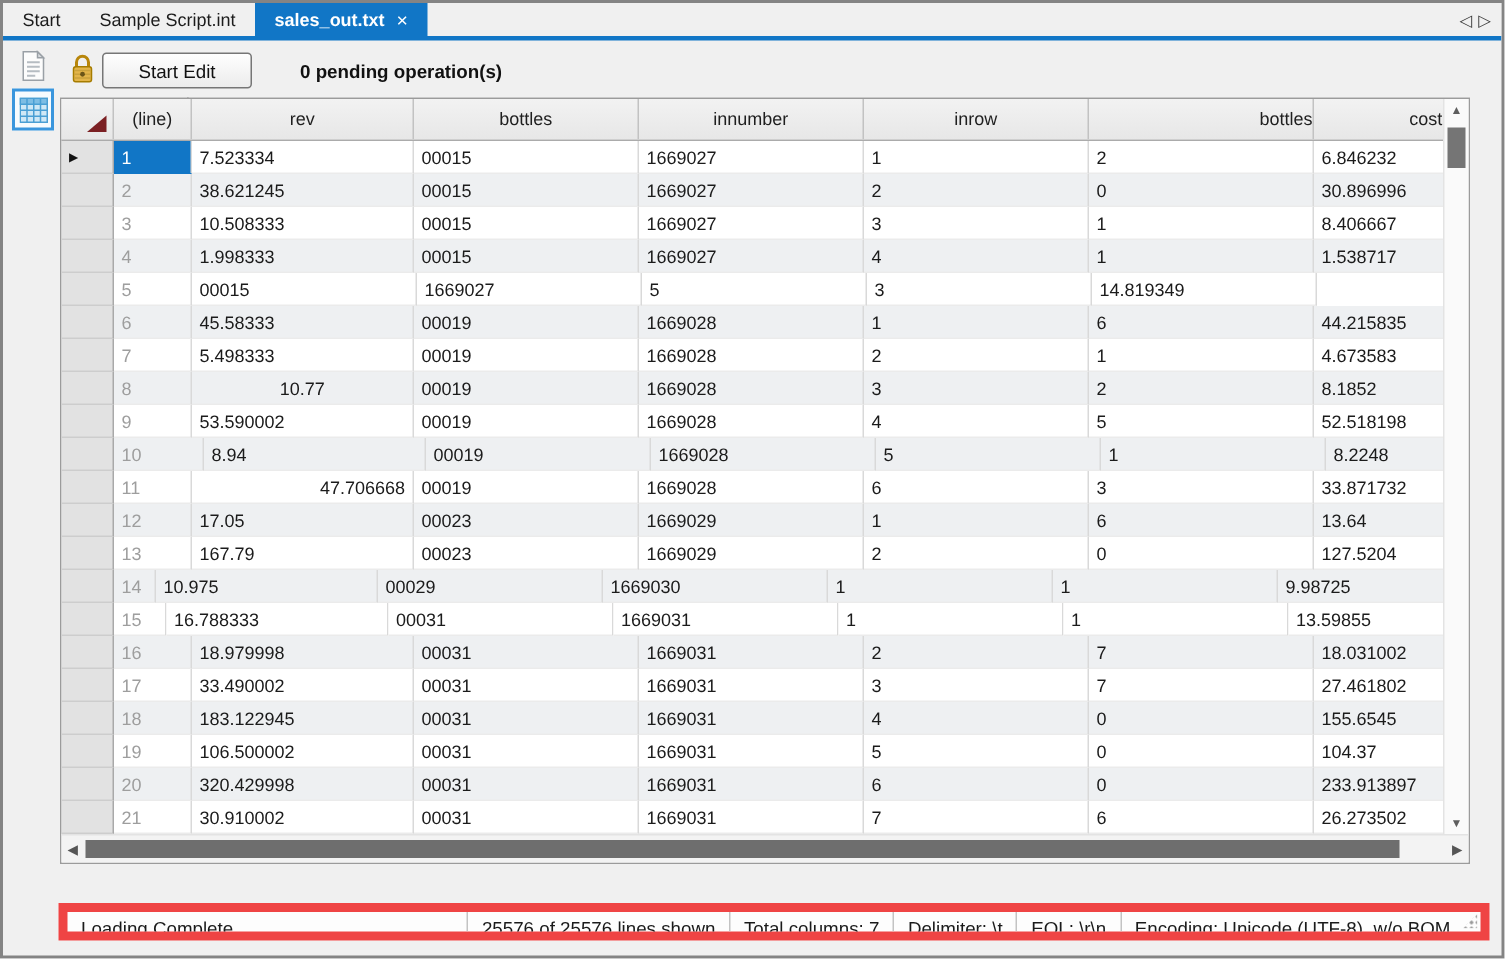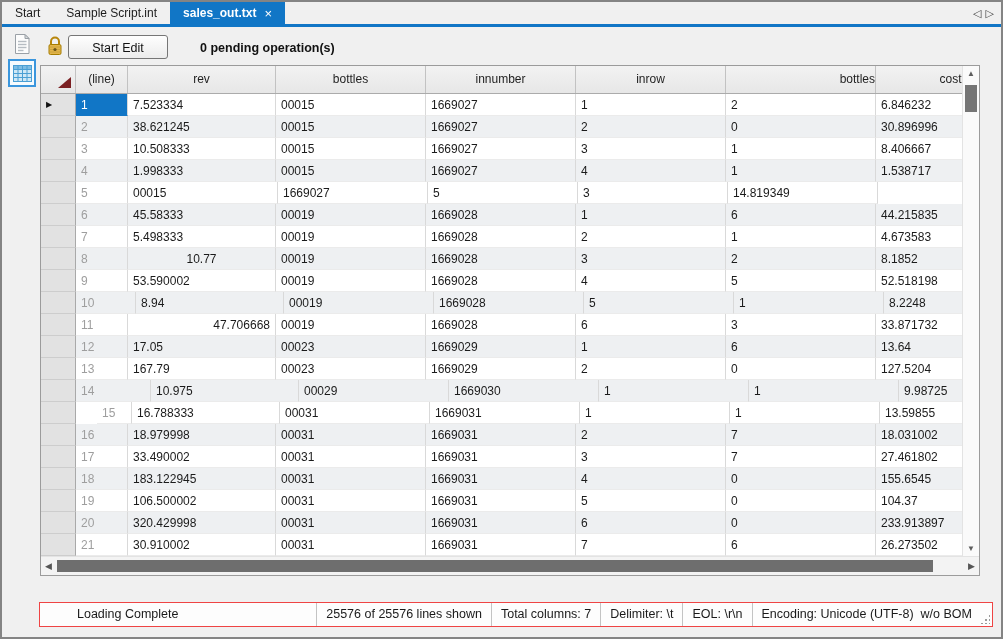--- a/index.html
+++ b/index.html
@@ -50,22 +50,22 @@
   .vscroll{position:absolute;right:0;top:0;bottom:19px;width:17px;background:#fafafa;border-left:1px solid #e3e3e3;box-sizing:border-box;}
   .vs-up{position:absolute;top:3px;left:0;right:0;text-align:center;font-size:8px;color:#5e5e5e;}
   .vs-thumb{position:absolute;top:19px;left:2px;right:2px;height:27px;background:#757575;}
   .vs-down{position:absolute;bottom:3px;left:0;right:0;text-align:center;font-size:8px;color:#5e5e5e;}
   .hscroll{position:absolute;left:0;right:0;bottom:0;height:19px;background:#f3f3f3;border-top:1px solid #e3e3e3;box-sizing:border-box;}
   .hs-left{position:absolute;left:4px;top:4px;font-size:9px;color:#555;}
   .hs-right{position:absolute;right:4px;top:4px;font-size:9px;color:#555;}
   .hs-thumb{position:absolute;left:16px;right:46px;top:3px;bottom:3px;background:#6e6e6e;}
   
   .statusbar{position:absolute;left:37px;right:8px;top:600px;height:25px;box-sizing:border-box;
-    background:#fdfdfd;border:1px solid #ef4444;display:flex;align-items:stretch;
-    font-size:12.5px;color:#1a1a1a;overflow:hidden;padding-left:28px;}
+    background:#fdfdfd;border:6px solid #ef4444;display:flex;align-items:stretch;
+    font-size:12.5px;color:#1a1a1a;overflow:hidden;}
   .sb-item{padding:0 9px;white-space:pre;line-height:23px;border-left:1px solid #c3c3c3;}
   .sb-loading{flex:1;border-left:none;}
   .sb-enc{padding-right:20px;}
   .grip{position:absolute;right:2px;bottom:2px;width:10px;height:10px;
     background-image:radial-gradient(#9a9a9a 1px,transparent 1.3px);background-size:4px 4px;
     clip-path:polygon(100% 0,100% 100%,0 100%);}
 </style>
 </head>
 <body>
 
@@ -267,31 +267,31 @@
           <div class="gcell linecell" style="width: 52px;">13</div>
           <div class="gcell" style="width: 148px;">167.79</div>
           <div class="gcell" style="width: 150px;">00023</div>
           <div class="gcell" style="width: 150px;">1669029</div>
           <div class="gcell" style="width: 150px;">2</div>
           <div class="gcell" style="width: 150px;">0</div>
           <div class="gcell" style="width: 150px;">127.5204</div>
         </div>
         <div class="grow alt">
           <div class="selcell"></div>
-          <div class="gcell linecell" style="width: 75px;">14</div>
+          <div class="gcell linecell" style="width: 28px;">14</div>
           <div class="gcell" style="width: 148px;">10.975</div>
           <div class="gcell" style="width: 150px;">00029</div>
           <div class="gcell" style="width: 150px;">1669030</div>
           <div class="gcell" style="width: 150px;">1</div>
           <div class="gcell" style="width: 150px;">1</div>
           <div class="gcell" style="width: 150px;">9.98725</div>
         </div>
         <div class="grow">
           <div class="selcell"></div>
-          <div class="gcell linecell" style="width: 35px; margin-left: 21px;">15</div>
+          <div class="gcell linecell" style="width: 35px;">15</div>
           <div class="gcell" style="width: 148px;">16.788333</div>
           <div class="gcell" style="width: 150px;">00031</div>
           <div class="gcell" style="width: 150px;">1669031</div>
           <div class="gcell" style="width: 150px;">1</div>
           <div class="gcell" style="width: 150px;">1</div>
           <div class="gcell" style="width: 150px;">13.59855</div>
         </div>
         <div class="grow alt">
           <div class="selcell"></div>
           <div class="gcell linecell" style="width: 52px;">16</div>

